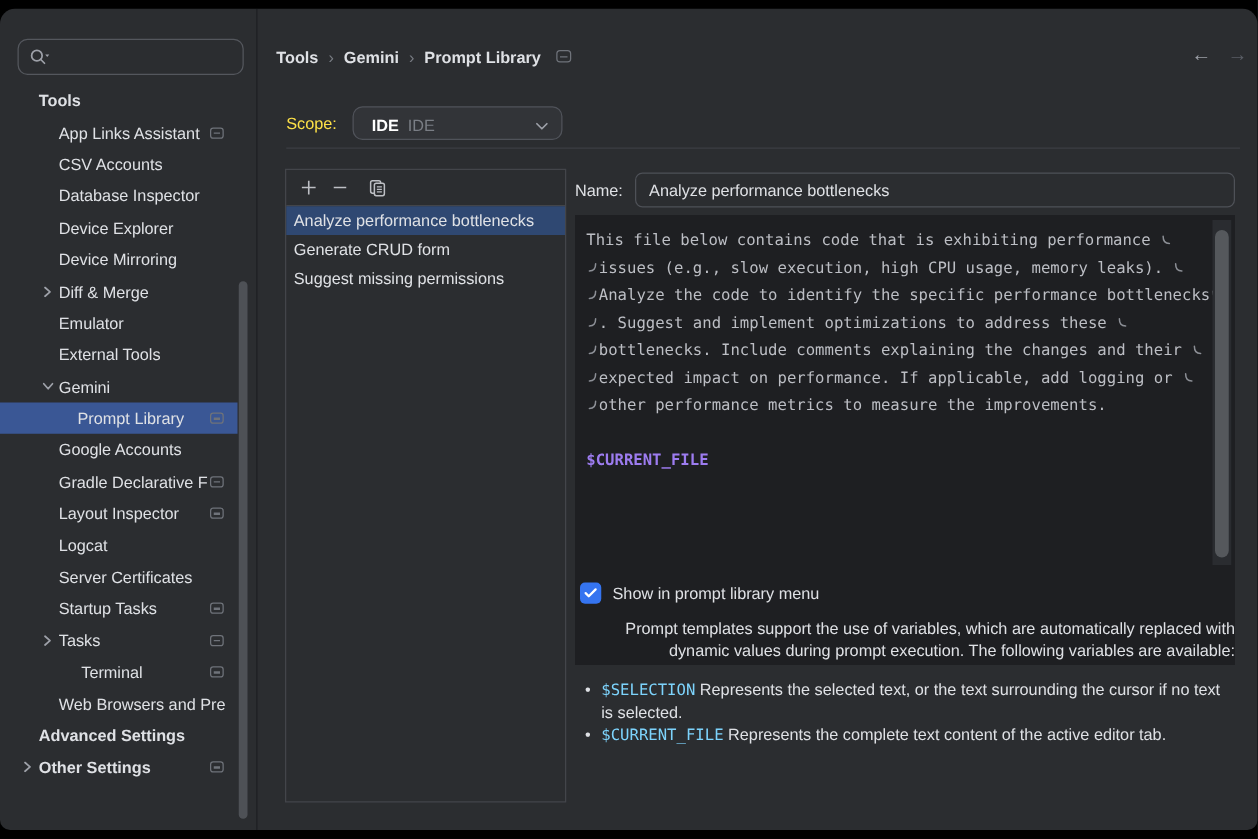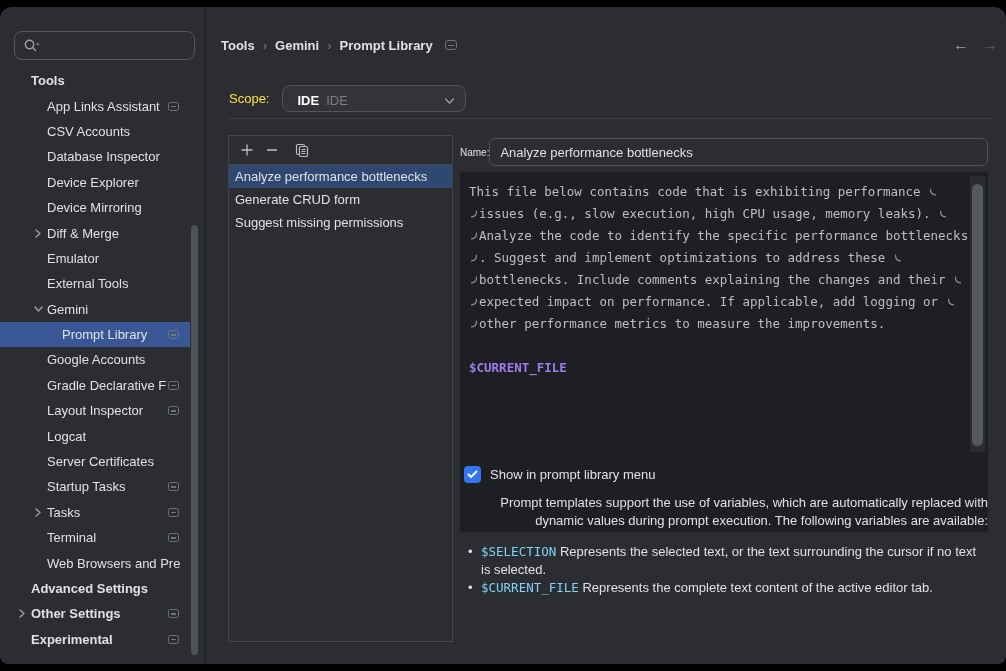--- a/index.html
+++ b/index.html
@@ -37,21 +37,21 @@
   .crumb-sep { color:#787C83; margin:0 8px; font-size:13px; }
   .crumb-badge { margin-left:12px; position:relative; width:12px; height:10px;
     border:1px solid #6F737A; border-radius:3px; display:inline-block; }
   .crumb-badge::after { content:""; position:absolute; left:2px; right:2px; top:3.5px;
     height:1.5px; background:#6F737A; }
   .nav-arrows { margin-left:auto; display:flex; gap:13px; font-size:16px; }
   .arrow-back { color:#9DA0A8; } .arrow-fwd { color:#5A5E66; }
 
   .scope-row { position:absolute; left:22px; top:78px; height:27px; display:flex; align-items:center; }
   .scope-label { font-size:13px; color:#fde047; margin-right:13px; }
-  .scope-select { width:184px; height:27px; background:#323438; border:1px solid #50535A;
+  .scope-select { width:168px; height:27px; background:#323438; border:1px solid #50535A;
     border-radius:8px; display:flex; align-items:center; padding:3px 10px 0 14px; font-size:13px; }
   .scope-value { font-weight:bold; color:#FFFFFF; }
   .scope-hint { color:#7A7E85; margin-left:7px; }
   .scope-chev { margin-left:auto; color:#9DA0A8; }
   .hsep { position:absolute; left:22px; right:14px; top:111px; height:1px; background:#3C3E43; }
 
   
   .plist { position:absolute; left:21px; top:128px; width:225px; height:507px;
     border:1px solid #43454A; background:#2B2D30; }
   .ptoolbar { height:29px; display:flex; align-items:center; gap:9px; padding:0 10px;
@@ -59,21 +59,21 @@
   .tool-btn { width:16px; height:16px; display:inline-flex; align-items:center;
     justify-content:center; color:#BDBFC4; font-size:16px; }
   .prow { height:23px; line-height:23px; font-size:13px; padding:0 6px; white-space:nowrap;
     overflow:hidden; color:#DFE1E5; }
   .prow.selected { background:#2F4872; }
 
   
   .detail { position:absolute; left:253px; right:18px; top:0; }
   .name-row { position:absolute; left:0; right:0; top:131px; height:28px; display:flex;
     align-items:center; }
-  .name-label { font-size:10px; }
+  .name-label { font-size:13px; margin-right:10px; }
   .name-input { flex:1; height:28px; background:#2B2D30; border:1px solid #4E5157;
     border-radius:6px; color:#DFE1E5; font-size:13px; padding:0 10px;
     font-family:"Liberation Sans", sans-serif; outline:none; }
 
   .editor { position:absolute; left:0; right:0; top:165px; height:360px; background:#1E1F22;
     padding:9px 26px 0 9px; font-family:"DejaVu Sans Mono", monospace; font-size:12.5px;
     color:#BCBEC4; }
   .eline { height:22px; line-height:22px; white-space:pre; display:flex; align-items:center; }
   .eline .txt { white-space:pre; }
   .eline.var .txt { color:#9D7CF0; font-weight:bold; }
@@ -212,21 +212,21 @@
         <div class="trow" style="padding-left: 29px;">
           <span class="chev">
             <svg width="8" height="9" viewBox="0 0 8 9">
               <polyline points="2,1 6,4.5 2,8" fill="none" stroke="#9DA0A8" stroke-width="1.4" stroke-linecap="round" stroke-linejoin="round"></polyline>
             </svg>
           </span>
 
           <span class="tlabel">Tasks</span>
           <span class="badge"></span>
         </div>
-        <div class="trow" style="padding-left: 47px;">
+        <div class="trow" style="padding-left: 65px;">
 
           <span class="tlabel">Terminal</span>
           <span class="badge"></span>
         </div>
         <div class="trow" style="padding-left: 47px;">
 
           <span class="tlabel">Web Browsers and Pre</span>
 
         </div>
         <div class="trow bold" style="padding-left: 31px;">
@@ -235,25 +235,20 @@
 
         </div>
         <div class="trow bold" style="padding-left: 13px;">
           <span class="chev">
             <svg width="8" height="9" viewBox="0 0 8 9">
               <polyline points="2,1 6,4.5 2,8" fill="none" stroke="#9DA0A8" stroke-width="1.4" stroke-linecap="round" stroke-linejoin="round"></polyline>
             </svg>
           </span>
 
           <span class="tlabel">Other Settings</span>
-          <span class="badge"></span>
-        </div>
-        <div class="trow bold" style="padding-left: 31px;">
-
-          <span class="tlabel">Experimental</span>
           <span class="badge"></span>
         </div>
       </div>
     <div class="side-scroll"></div>
   </div>
 
   <div class="content">
 
     <div class="header-row">
       <span class="crumb">Tools</span>

